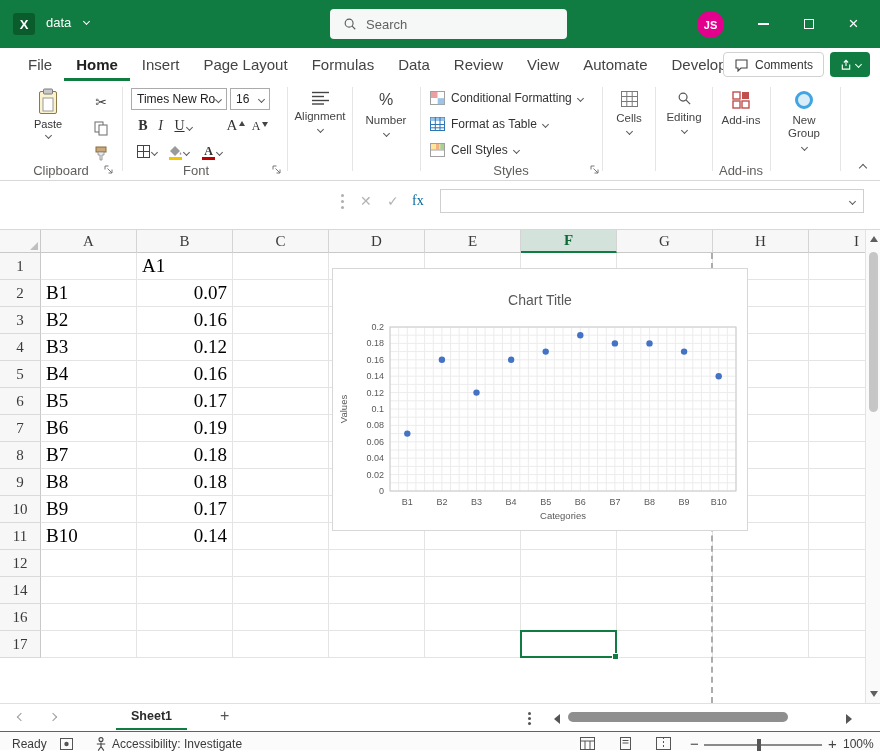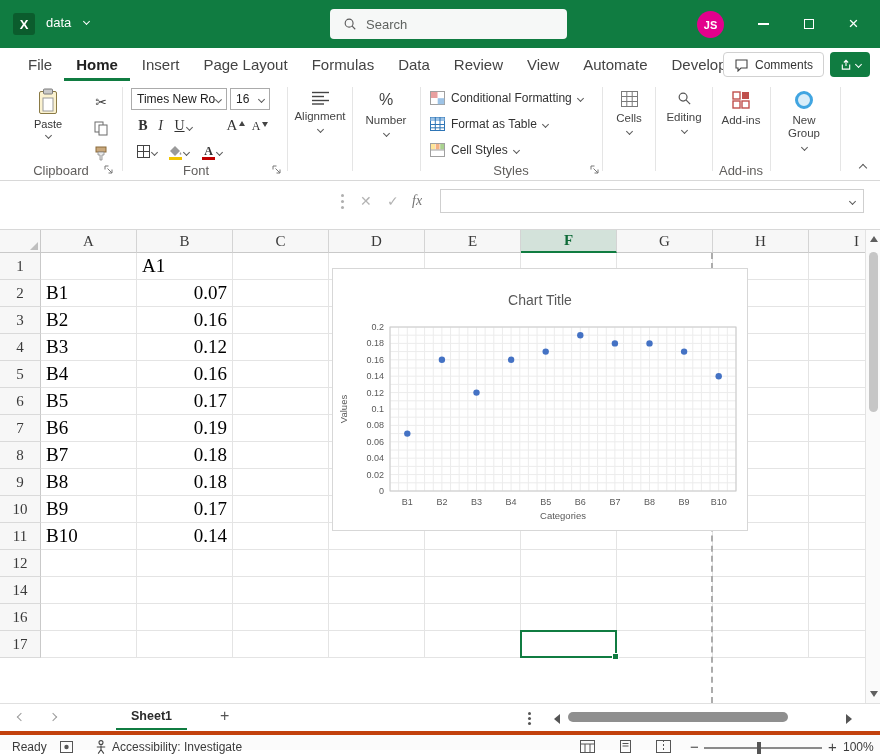--- a/index.html
+++ b/index.html
@@ -54,21 +54,21 @@
   .colorbar{width:13px;height:3px;margin-top:1px}
   .ribbon-collapse{position:absolute;right:14px;top:84px}
 
   
   .formulabar{position:absolute;left:0;top:181px;width:880px;height:49px;background:#fff;border-bottom:1px solid #D8D8D8}
   .namebox{position:absolute;left:8px;top:8px;width:322px;height:24px;border:1px solid #CFCFCF;background:#fff;
            display:flex;align-items:center;justify-content:space-between;padding:0 9px;font-size:13px;color:#222}
   .fb-dots{position:absolute;left:341px;top:13px;width:3px;height:3px;background:#AFAFAF;border-radius:50%;
            box-shadow:0 6px 0 #AFAFAF,0 12px 0 #AFAFAF}
   .fb-sym{position:absolute;top:8px;height:24px;display:flex;align-items:center;color:#B3B3B3;font-size:14px}
-  .fxsym{font-family:"Liberation Serif",serif;font-style:italic;color:#737373}
+  .fxsym{font-family:"Liberation Serif",serif;color:#0369a1}
   .finput{position:absolute;left:440px;top:8px;width:424px;height:24px;border:1px solid #CFCFCF;background:#fff;
           display:flex;align-items:center;justify-content:flex-end;padding:0 8px;font-size:13px;color:#222}
 
   
   .sheet{position:absolute;left:0;top:230px;width:865px;height:473px;overflow:hidden;background:#fff}
   .colheaders{position:absolute;left:0;top:0;width:865px;height:23px;display:flex;overflow:hidden}
   .corner{width:41px;min-width:41px;height:23px;background:#F7F7F7;border-right:1px solid #C9C9C9;border-bottom:1px solid #C9C9C9;position:relative}
   .corner:after{content:"";position:absolute;right:2px;bottom:2px;border-left:8px solid transparent;border-bottom:8px solid #BFBFBF}
   .colhdr{width:96px;min-width:96px;height:23px;background:#F7F7F7;border-right:1px solid #D4D4D4;border-bottom:1px solid #C9C9C9;
           display:flex;align-items:center;justify-content:center;font-family:"Liberation Serif",serif;font-size:15px;color:#3A3A3A}
@@ -100,21 +100,21 @@
             font-size:12.5px;font-weight:700;color:#2B2B2B;border-bottom:2px solid #107C41}
   .addsheet{position:absolute;left:220px;top:3px;font-size:16px;color:#555}
   .tabmore{position:absolute;left:528px;top:8px;width:3px;height:3px;background:#555;border-radius:50%;
            box-shadow:0 5px 0 #555,0 10px 0 #555}
   .htri{width:0;height:0;border-style:solid;position:absolute;top:10px}
   .htri.l{left:554px;border-width:5px 6px 5px 0;border-color:transparent #555 transparent transparent}
   .htri.r{left:846px;border-width:5px 0 5px 6px;border-color:transparent transparent transparent #555}
   .hthumb{position:absolute;left:568px;top:8px;width:220px;height:10px;background:#8F8F8F;border-radius:5px}
 
   
-  .statusbar{position:absolute;left:0;top:731px;width:880px;height:19px;background:#FBFBFB;border-top:4px solid #c2410c;font-size:12px;color:#3B3B3B}
+  .statusbar{position:absolute;left:0;top:731px;width:880px;height:19px;background:#FBFBFB;border-top:1px solid #c2410c;font-size:12px;color:#3B3B3B}
   .sb{position:absolute;top:5px}
   .ztrack{position:absolute;left:704px;top:12px;width:118px;height:2px;background:#8A8A8A}
   .zthumb{position:absolute;left:757px;top:7px;width:4px;height:12px;background:#555}
 </style>
 </head>
 <body>
 
 <div class="titlebar">
   <div class="xlogo">X</div>
   <div class="fname">data</div>

